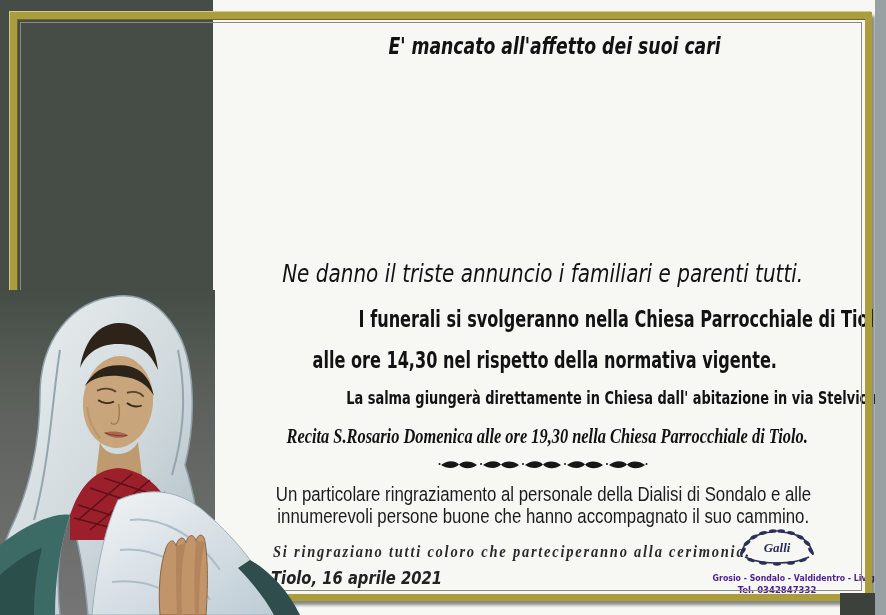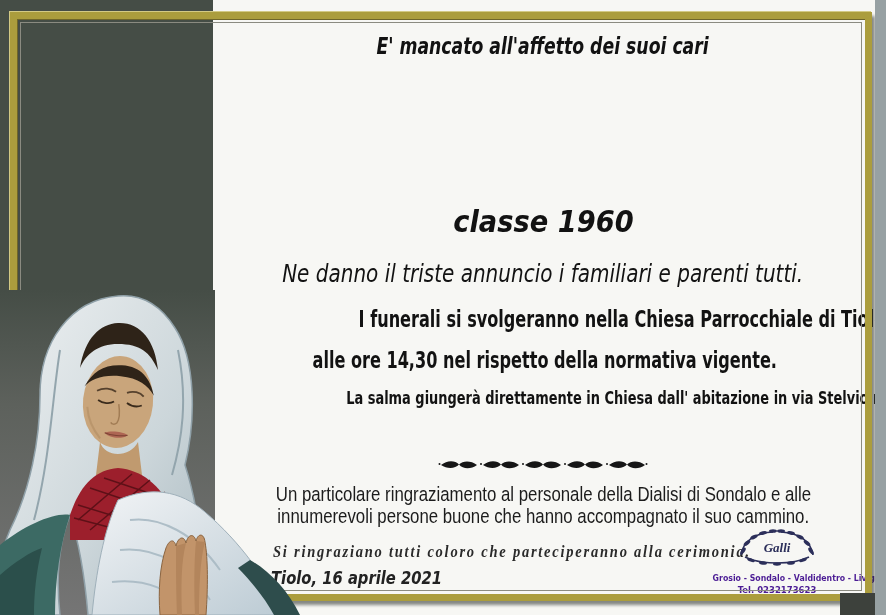--- a/index.html
+++ b/index.html
@@ -19,21 +19,21 @@
       border:7px solid #ab9d3d;z-index:3;
       box-shadow:-1px -1px 0 #d3ca85, inset 1px 1px 0 #6f662a, 3px 4px 3px rgba(40,45,40,.55);}
   #inner-line{position:absolute;left:3px;top:3px;right:3px;bottom:3px;border:1px solid #8b8b81;}
 
   
   #content{position:absolute;left:213px;top:0;width:660px;height:615px;z-index:2;color:#121212;}
   .tblock{position:absolute;left:0;width:100%;text-align:center;white-space:nowrap;}
   .sq{display:inline-block;transform-origin:50% 50%;}
   .sqL{display:inline-block;transform-origin:0 50%;}
 
-  .intro   {top:33px; font-size:23px;font-style:italic;font-weight:bold;}
+  .intro   {top:33px; font-size:23px;font-style:italic;font-weight:bold;padding-left:12px;}
   .intro .sq{transform:scaleX(.75);}
   .name    {top:62px; font-size:96px;line-height:1.1;font-weight:bold;}
   .name .sq{transform:scaleX(.92);letter-spacing:-2px;}
   .classe  {top:203px;font-size:31px;font-weight:bold;font-style:italic;}
   .classe .sq{transform:scaleX(.88);}
   .annuncio{top:259px;font-size:25px;font-style:italic;}
   .annuncio .sq{transform:scaleX(.80);}
   .funerali{top:299px;font-size:23px;font-weight:bold;line-height:41px;}
   .funerali .sq{transform:scaleX(.70);}
   .salma   {top:387px;font-size:18px;font-weight:bold;}
@@ -72,37 +72,37 @@
     <div id="inner-line"></div>
   </div>
 
   <div id="content">
 
     <div class="tblock intro">
       <span class="sq">E' mancato all'affetto dei suoi cari</span>
     </div>
 
 
-    <div class="tblock classe">
-      <span class="sq">classe 1960</span>
-    </div>
 
     <div class="tblock annuncio">
       <span class="sq">Ne danno il triste annuncio i familiari e parenti tutti.</span>
     </div>
 
     <div class="tblock funerali">
       <span class="sq">I funerali si svolgeranno nella Chiesa Parrocchiale di Tiolo Lunedì 19 aprile</span><br>
       <span class="sq">alle ore 14,30 nel rispetto della normativa vigente.</span>
     </div>
 
     <div class="tblock salma">
       <span class="sq">La salma giungerà direttamente in Chiesa dall' abitazione in via Stelvio n°72 ove è composta.</span>
     </div>
 
+    <div class="tblock rosario">
+      <span class="sq">Recita S.Rosario Domenica alle ore 19,30 nella Chiesa Parrocchiale di Tiolo.</span>
+    </div>
 
     <div class="tblock divider">
       <svg width="210" height="12" viewBox="0 0 210 12">
         <g fill="#161616">
           <path d="M3,6 C9,1 17,1 21,5.5 C17,10 9,10 3,6 Z M21,5.5 C25,1.5 33,1.5 39,6 C33,10.5 25,10.5 21,5.5 Z"></path>
           <path d="M45,6 C51,1 59,1 63,5.5 C59,10 51,10 45,6 Z M63,5.5 C67,1.5 75,1.5 81,6 C75,10.5 67,10.5 63,5.5 Z"></path>
           <path d="M87,6 C93,1 101,1 105,5.5 C101,10 93,10 87,6 Z M105,5.5 C109,1.5 117,1.5 123,6 C117,10.5 109,10.5 105,5.5 Z"></path>
           <path d="M129,6 C135,1 143,1 147,5.5 C143,10 135,10 129,6 Z M147,5.5 C151,1.5 159,1.5 165,6 C159,10.5 151,10.5 147,5.5 Z"></path>
           <path d="M171,6 C177,1 185,1 189,5.5 C185,10 177,10 171,6 Z M189,5.5 C193,1.5 201,1.5 207,6 C201,10.5 193,10.5 189,5.5 Z"></path>
           <circle cx="1.5" cy="5" r="1"></circle>
@@ -148,21 +148,21 @@
           <ellipse cx="48" cy="4" rx="4" ry="1.8"></ellipse>
           <ellipse cx="18" cy="33" rx="4" ry="1.7" transform="rotate(20 18 33)"></ellipse>
           <ellipse cx="30" cy="36" rx="4" ry="1.7" transform="rotate(8 30 36)"></ellipse>
           <ellipse cx="44" cy="37" rx="4" ry="1.7"></ellipse>
           <ellipse cx="58" cy="36" rx="4" ry="1.7" transform="rotate(-8 58 36)"></ellipse>
           <ellipse cx="70" cy="33" rx="4" ry="1.7" transform="rotate(-20 70 33)"></ellipse>
         </g>
         <text x="44" y="25" text-anchor="middle" font-size="13" font-style="italic" font-weight="bold" font-family="Liberation Serif, serif" fill="#2c2f5a">Galli</text>
       </svg>
       <div id="fh-locations">Grosio - Sondalo - Valdidentro - Livigno</div>
-      <div id="fh-phone">Tel. 0232173623</div>
+      <div id="fh-phone">Tel. 0342847332</div>
     </div>
   </div>
 
   <svg id="artwork" viewBox="0 0 320 325">
     <defs>
       <linearGradient id="bgGrad" x1="0" y1="0" x2="0" y2="1">
         <stop offset="0" stop-color="#454d46"></stop>
         <stop offset="0.35" stop-color="#5d615c"></stop>
         <stop offset="1" stop-color="#757575"></stop>
       </linearGradient>

